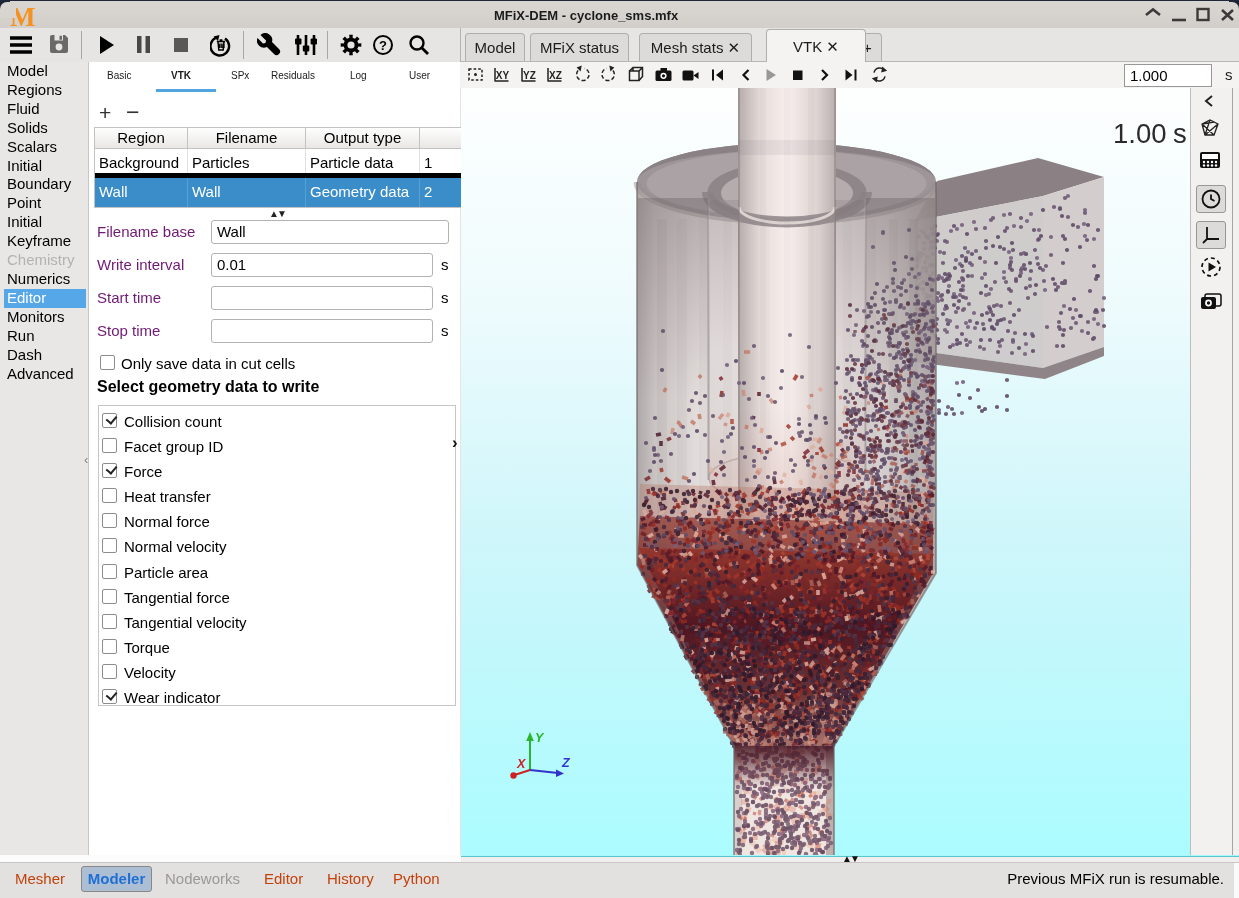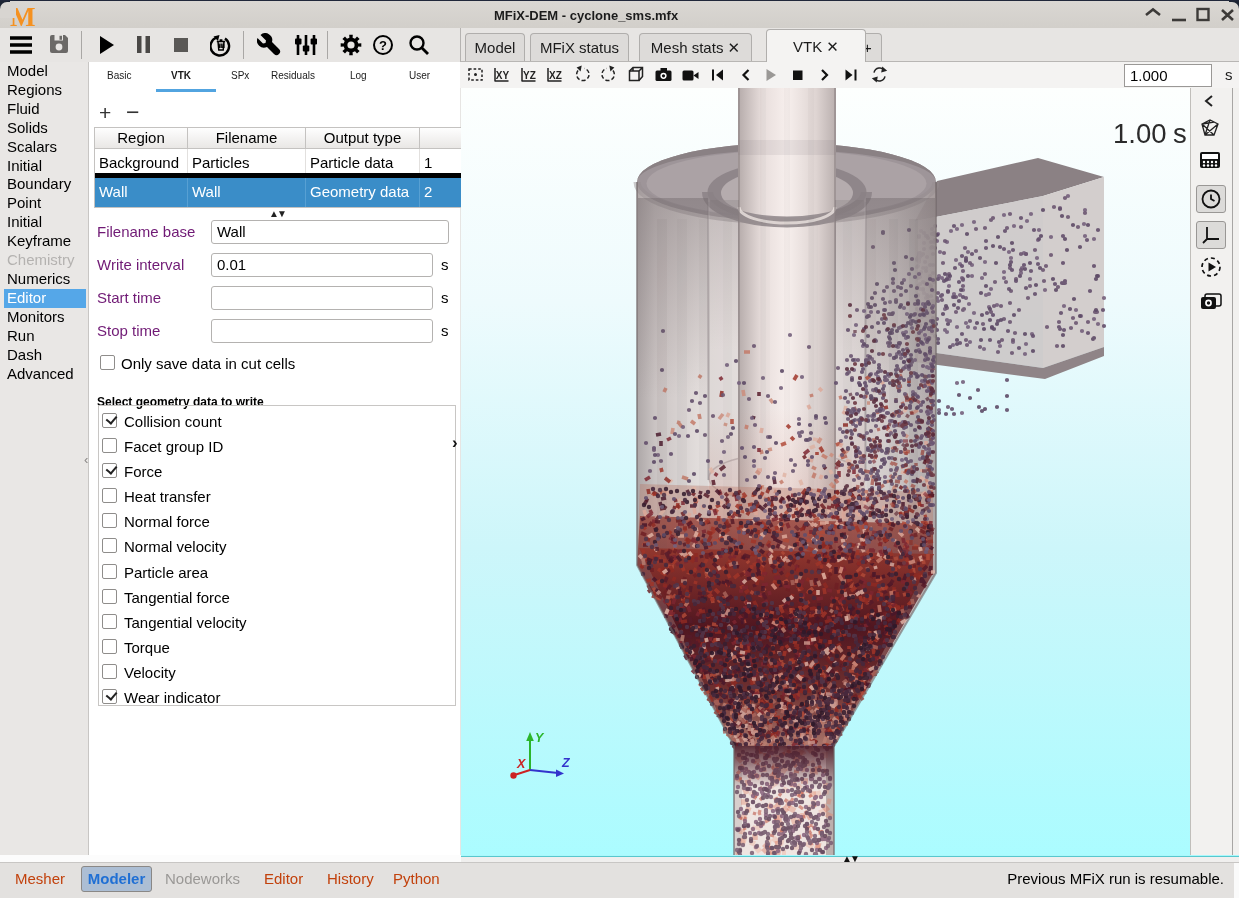--- a/index.html
+++ b/index.html
@@ -259,21 +259,21 @@
     <div class="finput" style="left:122px;top:191px;width:222px">0.01</div>
     <div class="sunit" style="left:352px;top:194px">s</div>
     <div class="flabel" style="left:8px;top:227px">Start time</div>
     <div class="finput" style="left:122px;top:224px;width:222px"></div>
     <div class="sunit" style="left:352px;top:227px">s</div>
     <div class="flabel" style="left:8px;top:260px">Stop time</div>
     <div class="finput" style="left:122px;top:257px;width:222px"></div>
     <div class="sunit" style="left:352px;top:260px">s</div>
     <div class="cb" style="left:11px;top:293px"></div>
     <div class="cbl" style="left:32px;top:293px">Only save data in cut cells</div>
-    <div class="abs" style="left:8px;top:333px;font-size:12px;font-weight:bold">Select geometry data to write</div>
+    <div class="abs" style="left:8px;top:316px;font-size:16px;font-weight:bold">Select geometry data to write</div>
     <div id="cblist">
       <div class="cb on" style="left:3px;top:7px"></div>
       <div class="cbl" style="left:25px;top:7px">Collision count</div>
       <div class="cb" style="left:3px;top:32px"></div>
       <div class="cbl" style="left:25px;top:32px">Facet group ID</div>
       <div class="cb on" style="left:3px;top:57px"></div>
       <div class="cbl" style="left:25px;top:57px">Force</div>
       <div class="cb" style="left:3px;top:82px"></div>
       <div class="cbl" style="left:25px;top:82px">Heat transfer</div>
       <div class="cb" style="left:3px;top:107px"></div>

